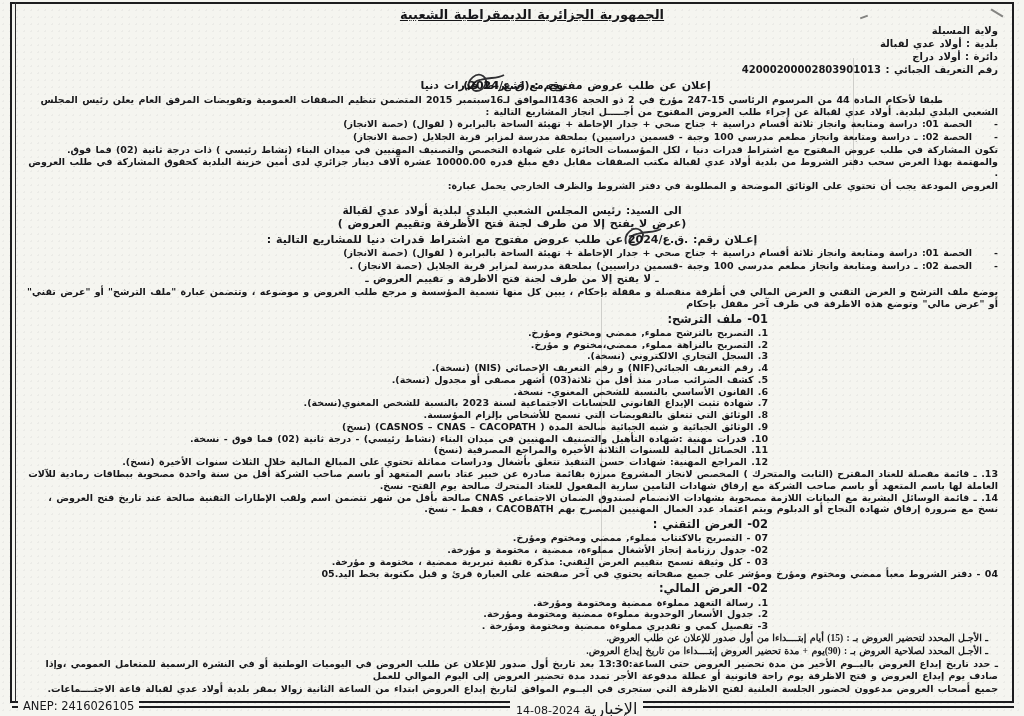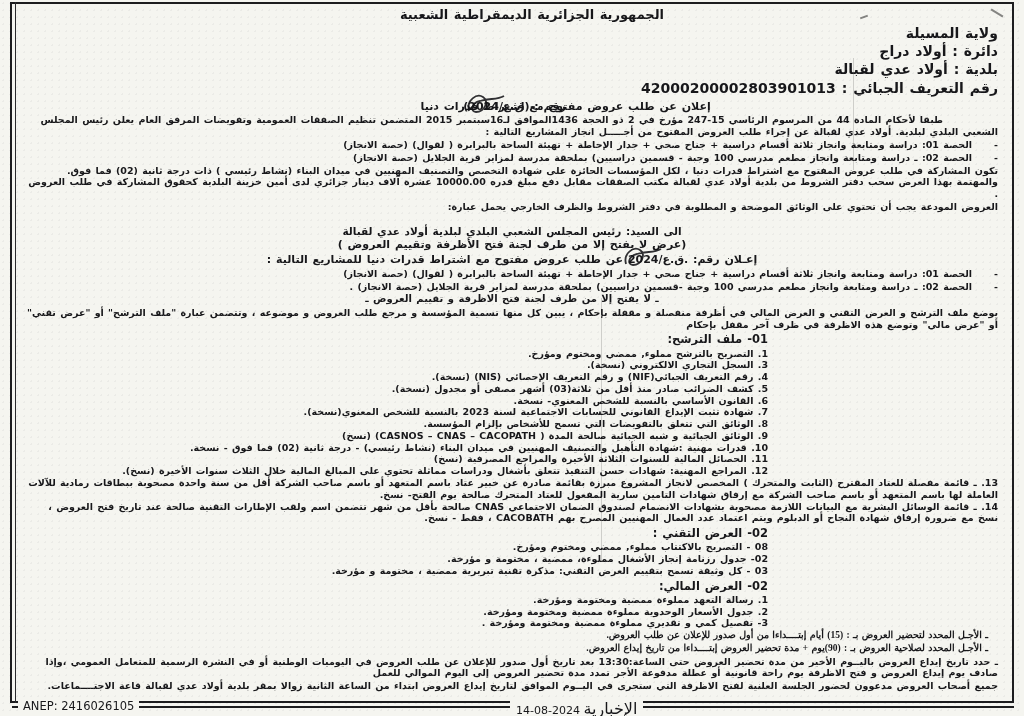--- a/index.html
+++ b/index.html
@@ -14,23 +14,23 @@
   }
   .frame{position:absolute;top:2px;right:10px;left:10px;bottom:13px;border:2px solid #1d1d1f;pointer-events:none;}
   .frame-inner-left{position:absolute;top:2px;bottom:13px;left:15px;width:1px;background:#2a2a2c;pointer-events:none;}
   .content{
     position:absolute;top:5px;right:26px;left:26px;bottom:20px;
     font-size:9.5px;font-weight:700;line-height:1.24;text-align:right;
     word-spacing:1px;
   }
   .doc-title{
     text-align:center;font-size:13px;font-weight:700;
-    margin:2px 120px 1px 160px;letter-spacing:.5px;
+    text-decoration:underline;margin:2px 120px 1px 160px;letter-spacing:.5px;
   }
-  .authority{font-size:14px;line-height:1.3;margin-left:4px;}
+  .authority{font-size:10px;line-height:1.3;margin-left:4px;}
   .authority div{white-space:nowrap;}
   .notice-title-row{position:relative;text-align:center;font-size:11px;margin:3px 0 1px;}
   .notice-number{position:absolute;left:150px;top:0;font-size:11px;}
   .num-wrap{position:relative;display:inline-block;}
   .scribble{position:absolute;pointer-events:none;}
   .scribble.s-top{left:-2px;top:-9px;}
   .scribble.s-mid{left:-10px;top:-9px;}
   .para{margin:1px 0;}
   .intro{text-indent:55px;}
   .lot-row{display:flex;gap:22px;margin:1px 0;}
@@ -64,22 +64,22 @@
   <div class="streak a"></div>
   <div class="streak b"></div>
   <div class="smudge" style="left:990px;top:12px;"></div>
   <div class="smudge" style="left:860px;top:16px;width:8px;transform:rotate(-20deg);"></div>
 
   <div class="content">
     <div class="doc-title">الجمهورية الجزائرية الديمقراطية الشعبية</div>
 
     <div class="authority">
       <div>ولاية المسيلة</div>
+      <div>بلدية : أولاد عدي لقبالة</div>
       <div>دائرة : أولاد دراج</div>
-      <div>بلدية : أولاد عدي لقبالة</div>
       <div>رقم التعريف الجبائي : 42000200002803901013</div>
     </div>
 
     <div class="notice-title-row">
       <span>إعلان عن طلب عروض مفتوح  مع اشتراط قدرات دنيا</span>
       <span class="notice-number num-wrap">
         <span>رقم : (ق.ع/2024)</span>
         <svg class="scribble s-top" width="46" height="28" viewBox="0 0 46 28">
           <path d="M8 20 C5 9 16 2 22 6 C28 10 24 21 15 21 C9 21 10 12 19 10 C29 7 36 9 43 5" stroke="#141418" stroke-width="1.8" fill="none" opacity="0.88"></path>
         </svg>
@@ -116,37 +116,39 @@
     <div class="lot-row">
       <span class="dash">-</span>
       <span>الحصة 02: ـ دراسة ومتابعة وانجاز مطعم مدرسي 100 وجبة -قسمين دراسيين) بملحقة مدرسة لمزاير قرية الجلايل (حصة الانجاز) .</span>
     </div>
     <div class="center sealed2">ـ لا يفتح إلا من طرف لجنة فتح الاظرفة و تقييم العروض ـ</div>
 
     <div class="para">يوضع ملف الترشح و العرض التقني و العرض المالي في أظرفة منفصلة و مقفلة بإحكام ، يبين كل منها تسمية المؤسسة و مرجع طلب العروض و موضوعه ، وتتضمن عبارة "ملف الترشح"  أو "عرض تقني" أو "عرض مالي" وتوضع هذه الاظرفة في ظرف آخر مقفل بإحكام</div>
 
     <div class="section-title">01- ملف الترشح:</div>
     <div class="item">1. التصريح بالترشح مملوء, ممضي ومختوم ومؤرخ.</div>
+    <div class="item">2. التصريح بالنزاهة مملوء, ممضي،مختوم و مؤرخ.</div>
     <div class="item">3. السجل التجاري الالكتروني (نسخة).</div>
     <div class="item">4. رقم التعريف الجبائي(NIF)   و رقم التعريف الإحصائي  (NIS) (نسخة).</div>
     <div class="item">5. كشف الضرائب صادر منذ أقل من ثلاثة(03) أشهر مصفى أو مجدول (نسخة).</div>
     <div class="item">6. القانون الأساسي بالنسبة للشخص المعنوي- نسخة.</div>
     <div class="item">7. شهادة تثبت الإيداع القانوني للحسابات الاجتماعية لسنة 2023 بالنسبة للشخص المعنوي(نسخة).</div>
     <div class="item">8. الوثائق التي تتعلق بالتفويضات التي تسمح للأشخاص بإلزام المؤسسة.</div>
     <div class="item">9. الوثائق الجبائية  و شبه الجبائية صالحة المدة  ( CASNOS – CNAS – CACOPATH)  (نسخ)</div>
     <div class="item">10. قدرات مهنية :شهادة التأهيل والتصنيف المهنيين في ميدان البناء (نشاط رئيسي) - درجة ثانية  (02)  فما فوق - نسخة.</div>
     <div class="item">11. الحصائل المالية للسنوات الثلاثة الأخيرة والمراجع المصرفية (نسخ)</div>
     <div class="item">12. المراجع المهنية: شهادات حسن التنفيذ تتعلق بأشغال ودراسات مماثلة تحتوي على المبالغ المالية خلال الثلاث سنوات الأخيرة  (نسخ).</div>
     <div class="item wide">13. ـ قائمة مفصلة للعتاد المقترح (الثابت والمتحرك ) المخصص لانجاز المشروع مبرزة بقائمة صادرة عن خبير عتاد باسم المتعهد أو باسم صاحب الشركة أقل من سنة واحدة مصحوبة ببطاقات رمادية للآلات العاملة لها باسم المتعهد أو باسم صاحب الشركة مع إرفاق شهادات التامين سارية المفعول للعتاد المتحرك صالحة يوم الفتح- نسخ.</div>
     <div class="item wide">14. ـ قائمة الوسائل البشرية مع البيانات اللازمة مصحوبة بشهادات الانضمام لصندوق الضمان الاجتماعي CNAS صالحة بأقل من شهر تتضمن اسم ولقب الإطارات التقنية صالحة عند تاريخ فتح العروض ، نسخ مع ضرورة إرفاق شهادة النجاح أو الدبلوم ويتم اعتماد عدد العمال المهنيين المصرح بهم CACOBATH ، فقط - نسخ.</div>
 
     <div class="section-title">02- العرض التقني :</div>
-    <div class="item">08 - التصريح بالاكتتاب مملوء, ممضي ومختوم ومؤرخ.</div>
+    <div class="item">07 - التصريح بالاكتتاب مملوء, ممضي ومختوم ومؤرخ.</div>
     <div class="item">02- جدول رزنامة إنجاز الأشغال مملوءة، ممضية ، مختومة و مؤرخة.</div>
     <div class="item">03 - كل وثيقة تسمح بتقييم العرض التقني: مذكرة تقنية تبريرية ممضية ، مختومة و مؤرخة.</div>
+    <div class="item wide">04 - دفتر الشروط معبأ ممضي ومختوم ومؤرخ ومؤشر على جميع صفحاته  يحتوي في آخر صفحته على العبارة قرئ و قبل مكتوبة بخط اليد.05</div>
 
     <div class="section-title">02- العرض المالي:</div>
     <div class="item">1. رسالة التعهد مملوءة ممضية ومختومة ومؤرخة.</div>
     <div class="item">2. جدول الأسعار الوحدوية مملوءة ممضية ومختومة ومؤرخة.</div>
     <div class="item">3- تفصيل كمي و تقديري  مملوءة ممضية ومختومة ومؤرخة .</div>
 
     <div class="deadline">ـ الأجـل المحدد لتحضير العروض بـ : (15) أيام إبتــــداءا من أول صدور للإعلان عن طلب العروض.</div>
     <div class="deadline">ـ الأجـل المحدد لصلاحية العروض بـ : (90)يوم + مدة تحضير العروض  إبتــــداءا من تاريخ إيداع العروض.</div>
 
     <div class="closing">ـ حدد تاريخ إيداع العروض باليــوم الأخير من مدة تحضير العروض حتى الساعة:13:30 بعد  تاريخ أول صدور للإعلان عن طلب العروض في اليوميات الوطنية أو في النشرة الرسمية للمتعامل العمومي ،وإذا صادف يوم إيداع العروض و فتح الاظرفة يوم راحة قانونية أو عطلة مدفوعة الأجر تمدد مدة تحضير العروض إلى اليوم الموالي للعمل</div>

